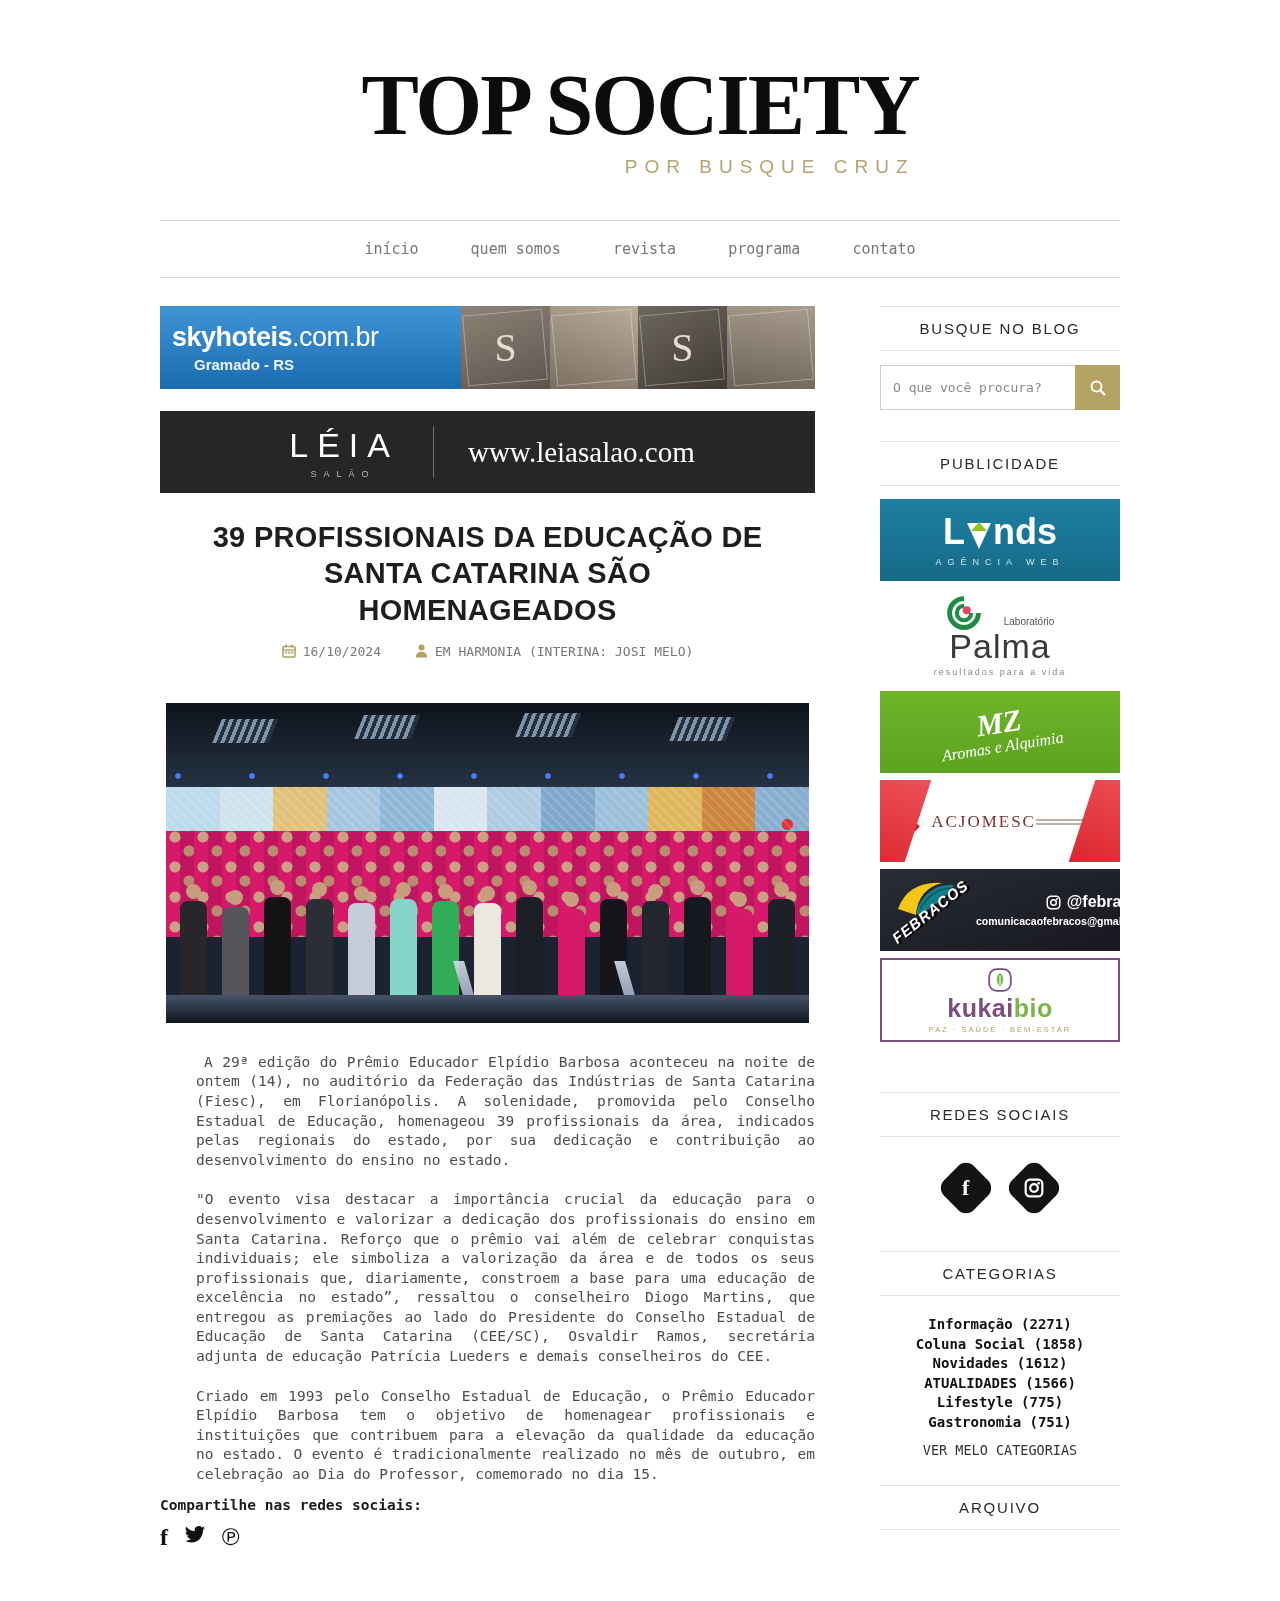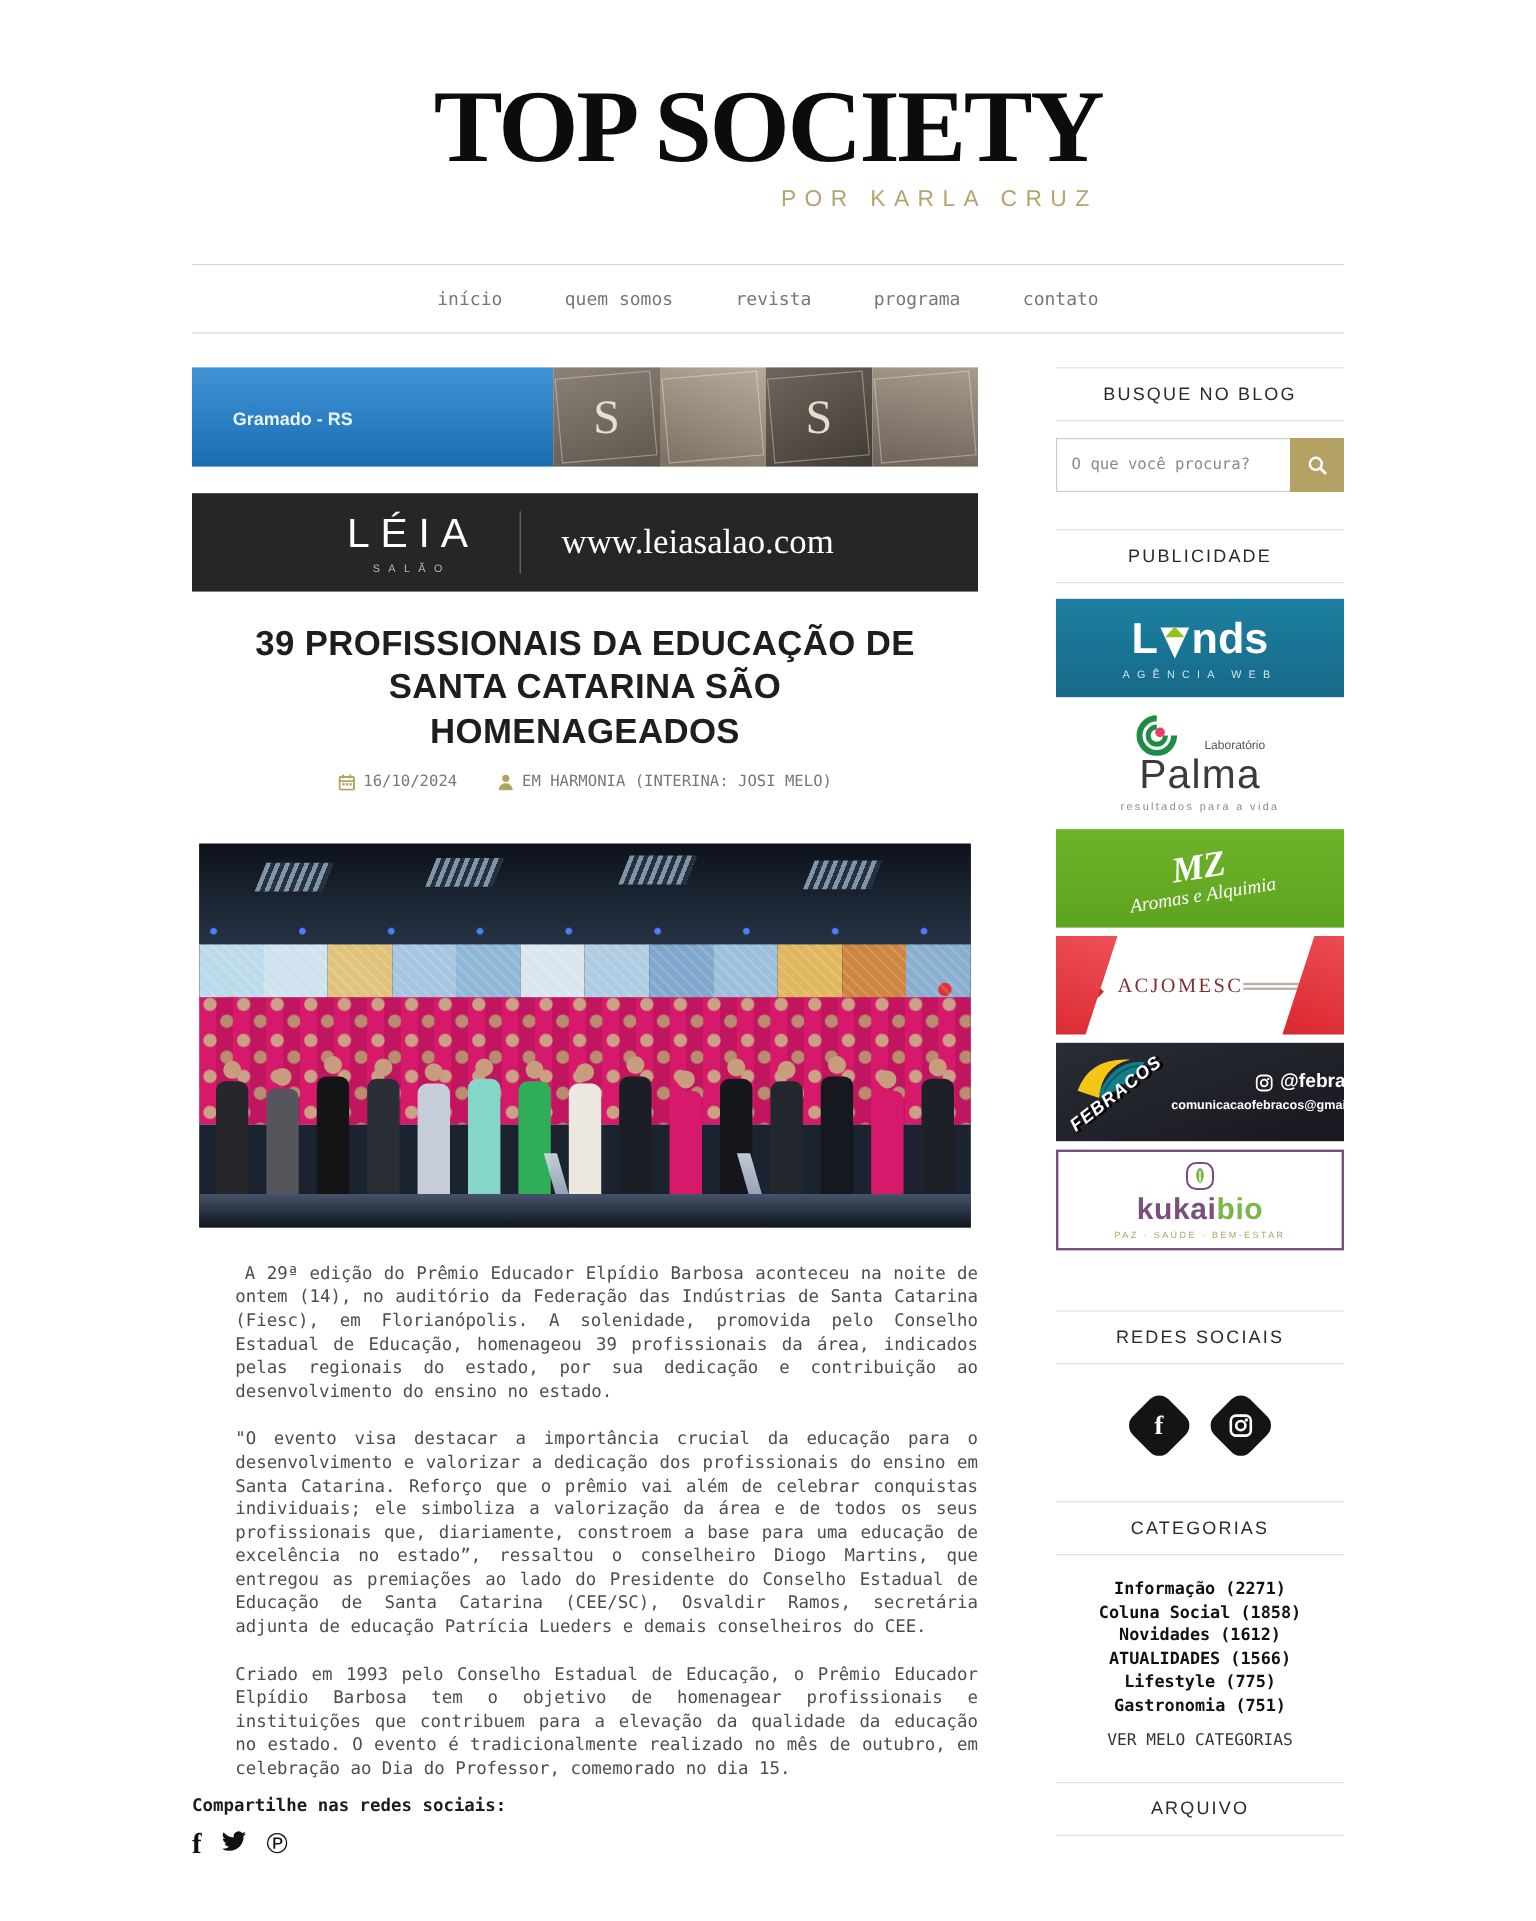--- a/index.html
+++ b/index.html
@@ -55,21 +55,21 @@
   
   .cat-row { position:relative; margin-top:29px; height:33px; display:flex; justify-content:center; }
   .cat-row::before { content:""; position:absolute; left:0; right:0; top:16px; height:1px; background:#d9d9d9; }
   .cat-badge { position:relative; background:#b3a264; color:#fff; font-size:14px; letter-spacing:1.5px;
     padding:8px 28px; }
   .title { margin:26px auto 0; text-align:center; font-size:29px; line-height:1.25;
     font-weight:700; color:#1e1e1e; letter-spacing:0.3px; }
   .title span { display:block; }
   .meta { margin-top:16px; display:flex; justify-content:center; gap:34px;
     font-family:"DejaVu Sans Mono", monospace; font-size:13px; color:#777; align-items:center; }
-  .meta-item { display:flex; align-items:flex-end; gap:7px; }
+  .meta-item { display:flex; align-items:flex-start; gap:7px; }
   .meta-item svg { display:block; }
 
   
   .photo { position:relative; width:643px; height:320px; margin:44px auto 0; overflow:hidden;
     background:#1b2330; }
   .ph-ceiling { position:absolute; top:0; left:0; right:0; height:84px;
     background:linear-gradient(180deg,#0e131b,#253243); }
   .ph-panel { position:absolute; width:56px; height:24px; opacity:.85;
     background:repeating-linear-gradient(90deg,#93aabf 0 4px,#283444 4px 8px); transform:skewX(-22deg); }
   .ph-spots { position:absolute; top:68px; left:0; right:0; height:10px;
@@ -188,38 +188,39 @@
   .arquivo-h { margin-bottom:0; }
 </style>
 </head>
 <body>
 
 <div class="page">
 
   <header>
     <div class="logo-wrap">
       <div class="site-logo">TOP SOCIETY</div>
-      <div class="site-tagline">POR KARLA CRUZ</div>
+      <div class="site-tagline">POR BUSQUE CRUZ</div>
     </div>
   </header>
 
   <nav>
     <a>início</a>
     <a>quem somos</a>
     <a>revista</a>
     <a>programa</a>
     <a>contato</a>
   </nav>
 
   <div class="layout">
 
     <main>
 
       <a class="banner banner-sky">
         <div class="sky-left">
+          <div class="sky-domain"><b>skyhoteis</b><span>.com.br</span></div>
           <div class="sky-loc">Gramado - RS</div>
         </div>
         <div class="sky-right">
           <div class="sky-tile">S</div>
           <div class="sky-tile"></div>
           <div class="sky-tile">S</div>
           <div class="sky-tile"></div>
         </div>
       </a>
 

